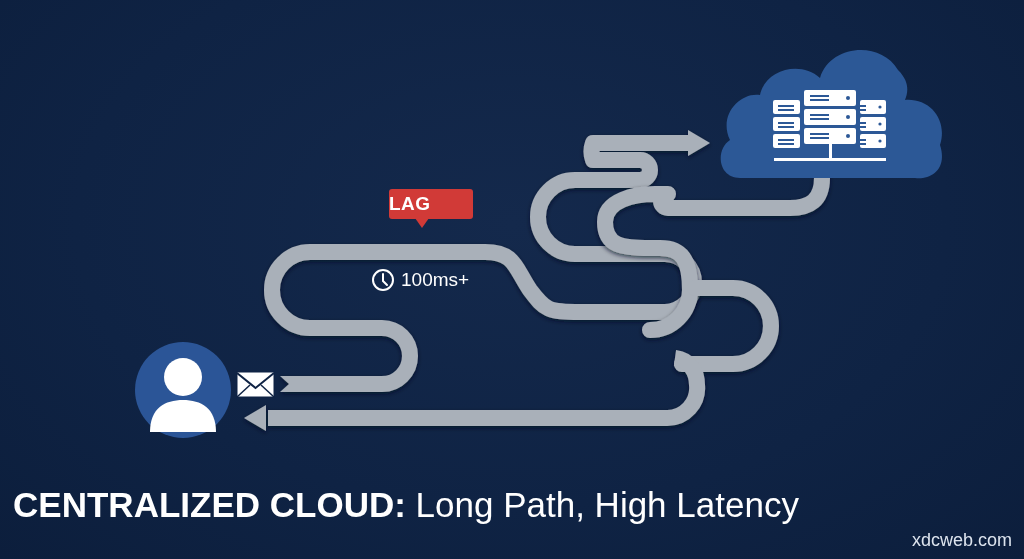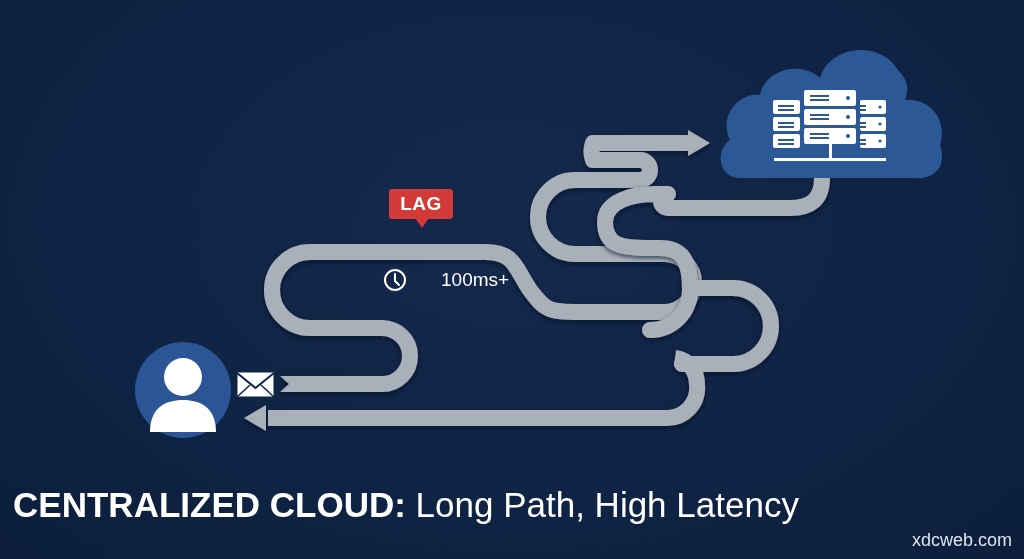--- a/index.html
+++ b/index.html
@@ -1,21 +1,21 @@
 <!DOCTYPE html>
 <html><head>
   <meta charset="utf-8">
   <style>
     html, body { margin:0; padding:0; }
     body { width:1024px; height:559px; overflow:hidden; background:#0f2344; position:relative; font-family:"Liberation Sans", sans-serif; }
     #stage { position:absolute; left:0; top:0; width:1024px; height:559px; background:radial-gradient(ellipse at 50% 40%, #14294c 0%, #0f2344 60%, #0c1e3c 100%); }
     svg.main { position:absolute; left:0; top:0; }
-    .lag-badge { position:absolute; left:389px; top:189px; width:64px; height:30px; background:#d13a37; border-radius:3px; color:#fff; font-weight:bold; font-size:19px; display:flex; align-items:center; justify-content:center; letter-spacing:0.5px; }
+    .lag-badge { position:absolute; left:389px; top:189px; width:84px; height:30px; background:#d13a37; border-radius:3px; color:#fff; font-weight:bold; font-size:19px; display:flex; align-items:center; letter-spacing:0.5px; }
     .lag-badge::after { content:""; position:absolute; left:26px; bottom:-9px; border-left:7px solid transparent; border-right:7px solid transparent; border-top:10px solid #d13a37; }
-    .latency { position:absolute; left:383px; top:268px; display:flex; align-items:center; color:#fff; font-size:19px;gap:28px; }
+    .latency { position:absolute; left:371px; top:268px; display:flex; align-items:center; color:#fff; font-size:19px; }
     .latency .clock { width:24px; height:24px; margin-right:6px; }
     .title { position:absolute; left:0; width:812px; top:485px; text-align:center; color:#fff; font-size:35px; white-space:nowrap; }
     .title .bold { font-weight:bold; }
     .title .light { font-weight:normal; }
     .watermark { position:absolute; right:12px; bottom:8px; color:#dde4ee; font-size:18px; }
   </style>
 </head>
 <body>
 
 <div id="stage">

